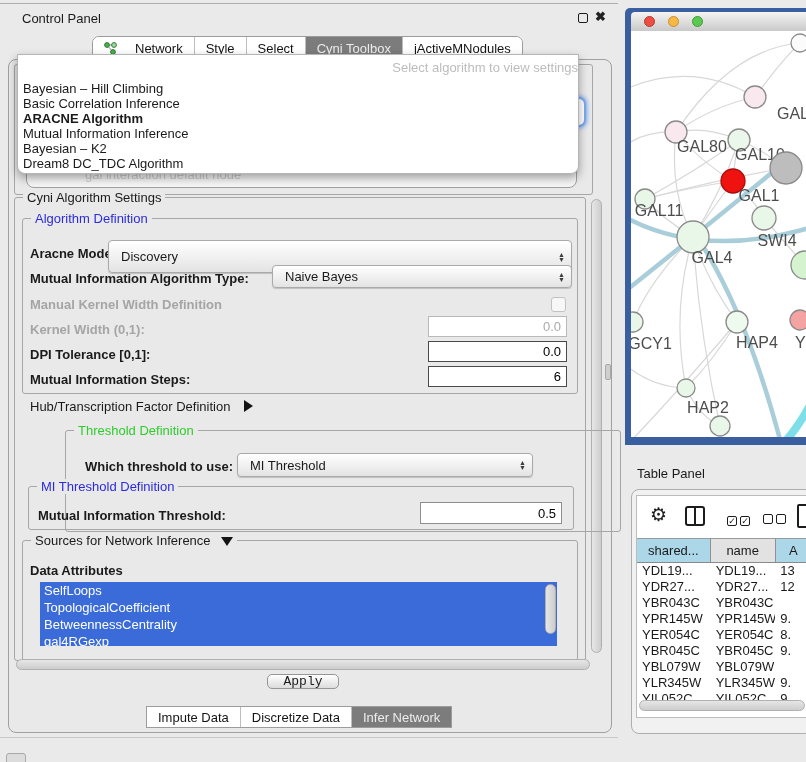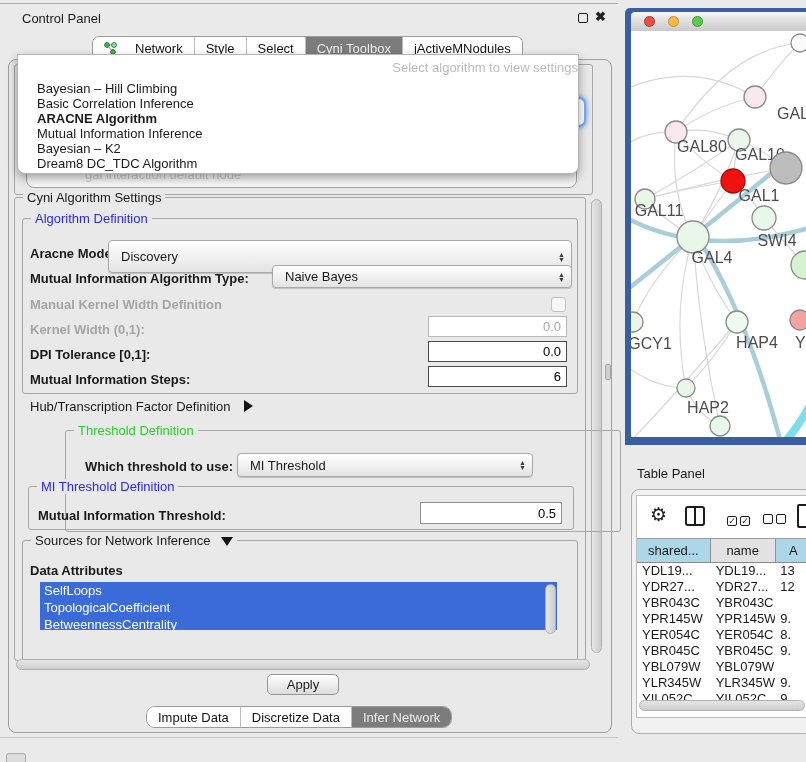--- a/index.html
+++ b/index.html
@@ -17,29 +17,29 @@
          background:linear-gradient(#ffffff,#e3e3e3);border:1px solid #a9a9a9;border-radius:4px;
          font-size:13px;padding:0 6px 0 12px;box-shadow:0 1px 1px rgba(0,0,0,.18);}
   .combo .arrows{margin-left:auto;display:flex;flex-direction:column;align-items:center;
                  font-size:7px;line-height:5px;color:#3c3c3c;}
   .tinput{position:absolute;box-sizing:border-box;background:#fff;border:1px solid #4a4a4a;
           font-size:13px;text-align:right;padding:0 5px;font-family:"Liberation Sans",sans-serif;}
   .tinput.off{border-color:#b9b9b9;color:#a9a9a9;}
   .cb{position:absolute;width:13px;height:13px;border:1px solid #c2c2c2;border-radius:3px;background:#f7f7f7;}
   .tabstrip{position:absolute;display:flex;background:#fff;border:1px solid #9c9c9c;
             border-radius:7px 7px 0 0;overflow:hidden;height:24px;box-sizing:border-box;}
-  .tabstrip.rounded{border-radius:9px;}
+  .tabstrip.rounded{border-radius:0;}
   .tab{display:flex;align-items:center;padding:0 11px;font-size:13px;border-right:1px solid #bdbdbd;
        background:#fff;color:#141414;white-space:nowrap;gap:13px;}
   .tab:last-child{border-right:none;}
   .tab.sel{background:#7c7c7c;color:#ededed;}
   .popup{position:absolute;left:17px;top:54px;width:560px;height:118px;background:#fff;
          border:1px solid #b5b5b5;border-radius:0 0 8px 8px;box-shadow:0 4px 10px rgba(0,0,0,.35);z-index:9;}
   .popup .ph{color:#bcbcbc;text-align:right;font-size:13px;height:26px;line-height:26px;}
-  .popup .opt{font-size:13px;height:15px;line-height:15px;padding-left:19px;white-space:nowrap;}
+  .popup .opt{font-size:13px;height:15px;line-height:15px;padding-left:5px;white-space:nowrap;}
   .popup .opt.bold{font-weight:bold;}
   .listbox{position:absolute;overflow:hidden;background:#fff;}
   .listitem{height:17px;line-height:17px;font-size:13px;color:#fff;padding-left:4px;white-space:nowrap;}
   .scrollthumb{position:absolute;background:linear-gradient(90deg,#e6e6e6,#cdcdcd);
                border:1px solid #b0b0b0;border-radius:6px;box-sizing:border-box;}
   .scrollthumb.h{background:linear-gradient(#e6e6e6,#cdcdcd);}
   .btn{position:absolute;display:flex;align-items:center;justify-content:center;font-size:13px;
        background:linear-gradient(#ffffff,#dcdcdc);border:1px solid #969696;border-radius:5px;box-sizing:border-box;}
   .tri-right{display:inline-block;width:0;height:0;border-left:9px solid #141414;
              border-top:6px solid transparent;border-bottom:6px solid transparent;}
@@ -166,30 +166,30 @@
   <div class="lbl b" style="left:38px;top:508px;">Mutual Information Threshold:</div>
   <input class="tinput" style="left: 420px; top: 502px; width: 142px; height: 22px; border-color: rgb(143, 143, 143);" value="0.5">
 
   <div class="groupbox" style="left:22px;top:540px;width:554px;height:119px;">
     <span class="grouptitle">
       <span>Sources for Network Inference</span>
       <span class="tri-down" style="margin-left:7px;position:relative;top:1px;"></span>
     </span>
   </div>
   <div class="lbl b" style="left:30px;top:563px;">Data Attributes</div>
-  <div class="listbox" style="left:40px;top:582px;width:517px;height:48px;" id="attr-list">
+  <div class="listbox" style="left:40px;top:582px;width:517px;height:64px;" id="attr-list">
       <div class="listitem" style="background: rgb(58, 107, 216);">SelfLoops</div>
       <div class="listitem" style="background: rgb(58, 107, 216);">TopologicalCoefficient</div>
       <div class="listitem" style="background: rgb(58, 107, 216);">BetweennessCentrality</div>
       <div class="listitem" style="background: rgb(58, 107, 216);">gal4RGexp</div>
     </div>
   <div class="scrollthumb" style="left:545px;top:584px;width:11px;height:50px;"></div>
   <div class="scrollthumb h" style="left:16px;top:659px;width:574px;height:11px;"></div>
 
-  <div class="btn" style="left:267px;top:674px;width:72px;height:21px;">
+  <div class="btn" style="left:267px;top:674px;width:72px;height:15px;font-family:Liberation Mono, monospace;">
     <span>Apply</span>
   </div>
 
   <div class="tabstrip rounded" style="left:146px;top:706px;height:22px;" id="bottomtabs">
       <div class="tab">
         <span>Impute Data</span>
       </div>
       <div class="tab">
         <span>Discretize Data</span>
       </div>

